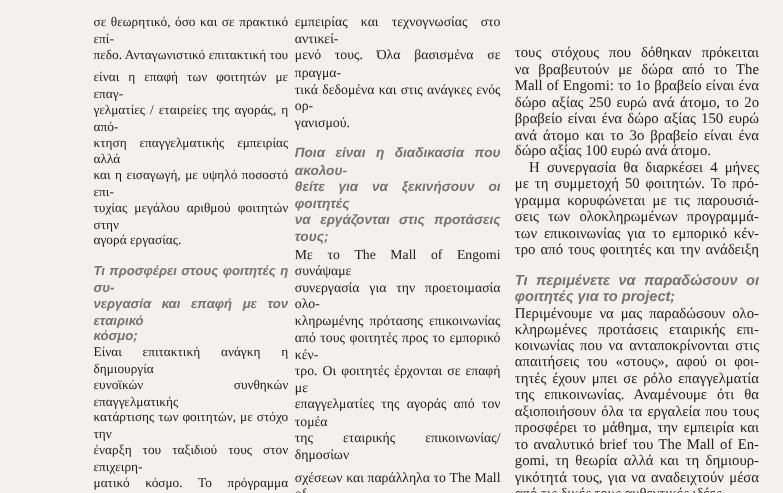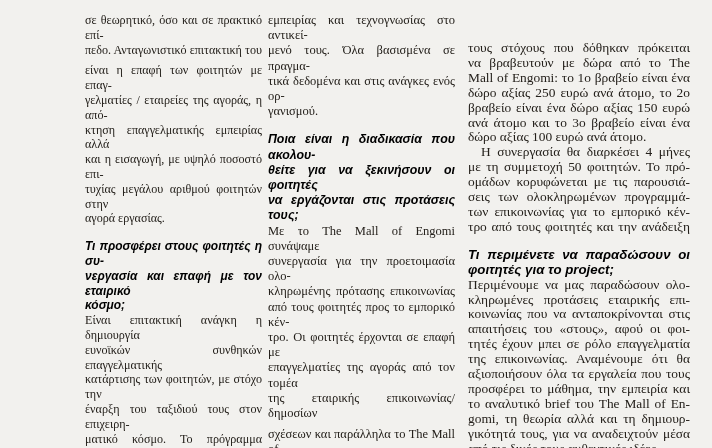--- a/index.html
+++ b/index.html
@@ -30,21 +30,21 @@
 
   .line { white-space: nowrap; }
   .jl { text-align: justify; text-align-last: justify; white-space: normal; }
   .ll { text-align: center; text-align-last: left; white-space: normal; }
 
   .heading .line {
     font-family: "Liberation Sans", "DejaVu Sans", sans-serif;
     font-weight: 700;
     font-style: italic;
     font-size: 0.99em;
-    color: #000000;
+    color: #737373;
   }
   .indent .line:first-child { text-indent: 13px; }
 </style>
 </head>
 <body>
 
 <div class="page">
   <div class="col col-0">
       <div class="block paragraph">
         <div class="line jl">σε θεωρητικό, όσο και σε πρακτικό επί-</div>
@@ -102,21 +102,21 @@
         <div class="line jl">να βραβευτούν με δώρα από το The</div>
         <div class="line jl">Mall of Engomi: το 1ο βραβείο είναι ένα</div>
         <div class="line jl">δώρο αξίας 250 ευρώ ανά άτομο, το 2ο</div>
         <div class="line jl">βραβείο είναι ένα δώρο αξίας 150 ευρώ</div>
         <div class="line jl">ανά άτομο και το 3ο βραβείο είναι ένα</div>
         <div class="line ll">δώρο αξίας 100 ευρώ ανά άτομο.</div>
       </div>
       <div class="block paragraph indent">
         <div class="line jl">Η συνεργασία θα διαρκέσει 4 μήνες</div>
         <div class="line jl">με τη συμμετοχή 50 φοιτητών. Το πρό-</div>
-        <div class="line jl">ομάδων κορυφώνεται με τις παρουσιά-</div>
+        <div class="line jl">γραμμα κορυφώνεται με τις παρουσιά-</div>
         <div class="line jl">σεις των ολοκληρωμένων προγραμμά-</div>
         <div class="line jl">των επικοινωνίας για το εμπορικό κέν-</div>
         <div class="line jl">τρο από τους φοιτητές και την ανάδειξη</div>
       </div>
       <div class="block heading gap-lg">
         <div class="line jl">Τι περιμένετε να παραδώσουν οι</div>
         <div class="line ll">φοιτητές για το project;</div>
       </div>
       <div class="block paragraph">
         <div class="line jl">Περιμένουμε να μας παραδώσουν ολο-</div>

